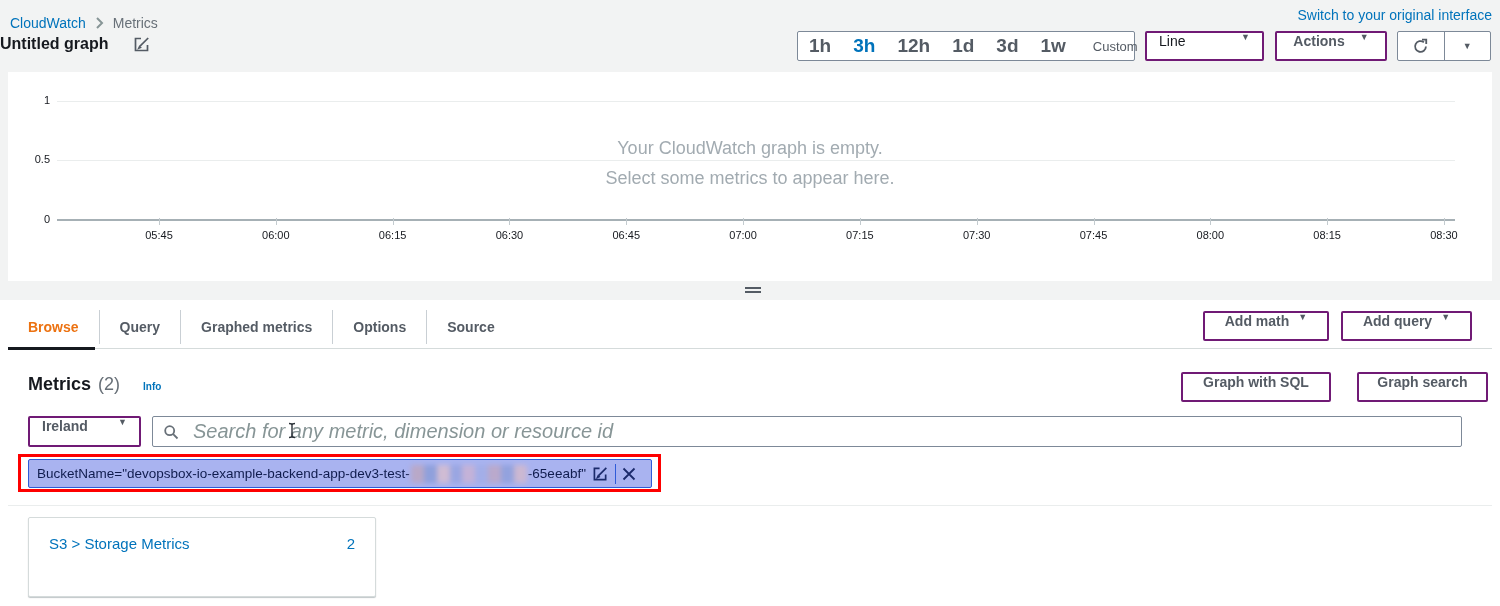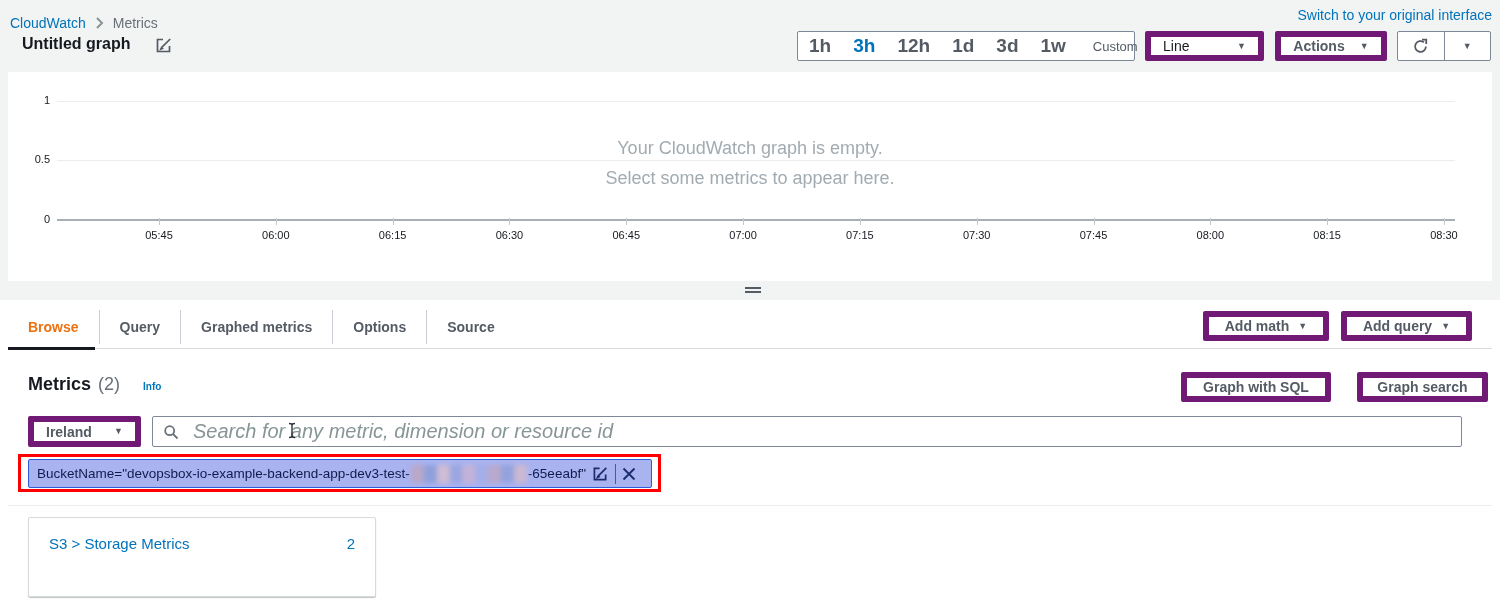--- a/index.html
+++ b/index.html
@@ -11,29 +11,29 @@
   }
   a, .link { color:#0073bb; text-decoration:none; cursor:pointer; }
 
   
   .breadcrumb { position:absolute; left:10px; top:7px; display:flex; align-items:center; gap:9px; font-size:14px;margin-top:8px; }
   .breadcrumb .crumb-current { color:#687078; }
   .crumb-chevron { color:#879596; display:flex; align-items:center; }
   .switch-link { position:absolute; right:8px; top:7px; font-size:14px; }
 
   
-  .graph-title { position:absolute; left:22px; top:35px; display:flex; align-items:flex-end; gap:26px;
+  .graph-title { position:absolute; left:0; top:35px; display:flex; align-items:center; gap:26px;
                  font-size:16px; font-weight:bold; color:#16191f; }
   .icon-btn { color:#545b64; display:flex; align-items:center; cursor:pointer; }
 
   
   .btn {
-    height:30px; background:#fff; border:6px solid #701a75; border-radius:2px;
+    height:30px; background:#fff; border:2px solid #701a75; border-radius:2px;
     color:#545b64; font-weight:bold; font-size:14px;
-    display:flex; align-items:center; justify-content:center; cursor:pointer;
+    display:flex; align-items:flex-start; justify-content:center; cursor:pointer;
   }
   .caret { font-size:9px; color:#545b64; line-height:1; }
   .seg-group { position:absolute; right:365px; top:31px; width:338px; display:flex; align-items:stretch;
                background:#fff; border:1px solid #7d8998; border-radius:2px; height:30px; }
   .seg { display:flex; align-items:center; padding:0 11px; font-size:19px; font-weight:bold; color:#545b64; cursor:pointer; }
   .seg.selected { color:#0073bb; }
   .seg-sep { width:1px; background:#d5dbdb; margin:0 2px; }
   .seg-custom { display:flex; align-items:center; gap:19px; padding:0 12px; font-size:13px; color:#545b64; cursor:pointer; }
   .select-line { position:absolute; right:236px; top:31px; width:119px; justify-content:space-between;
                  padding:0 12px; font-weight:normal; color:#16191f; }

